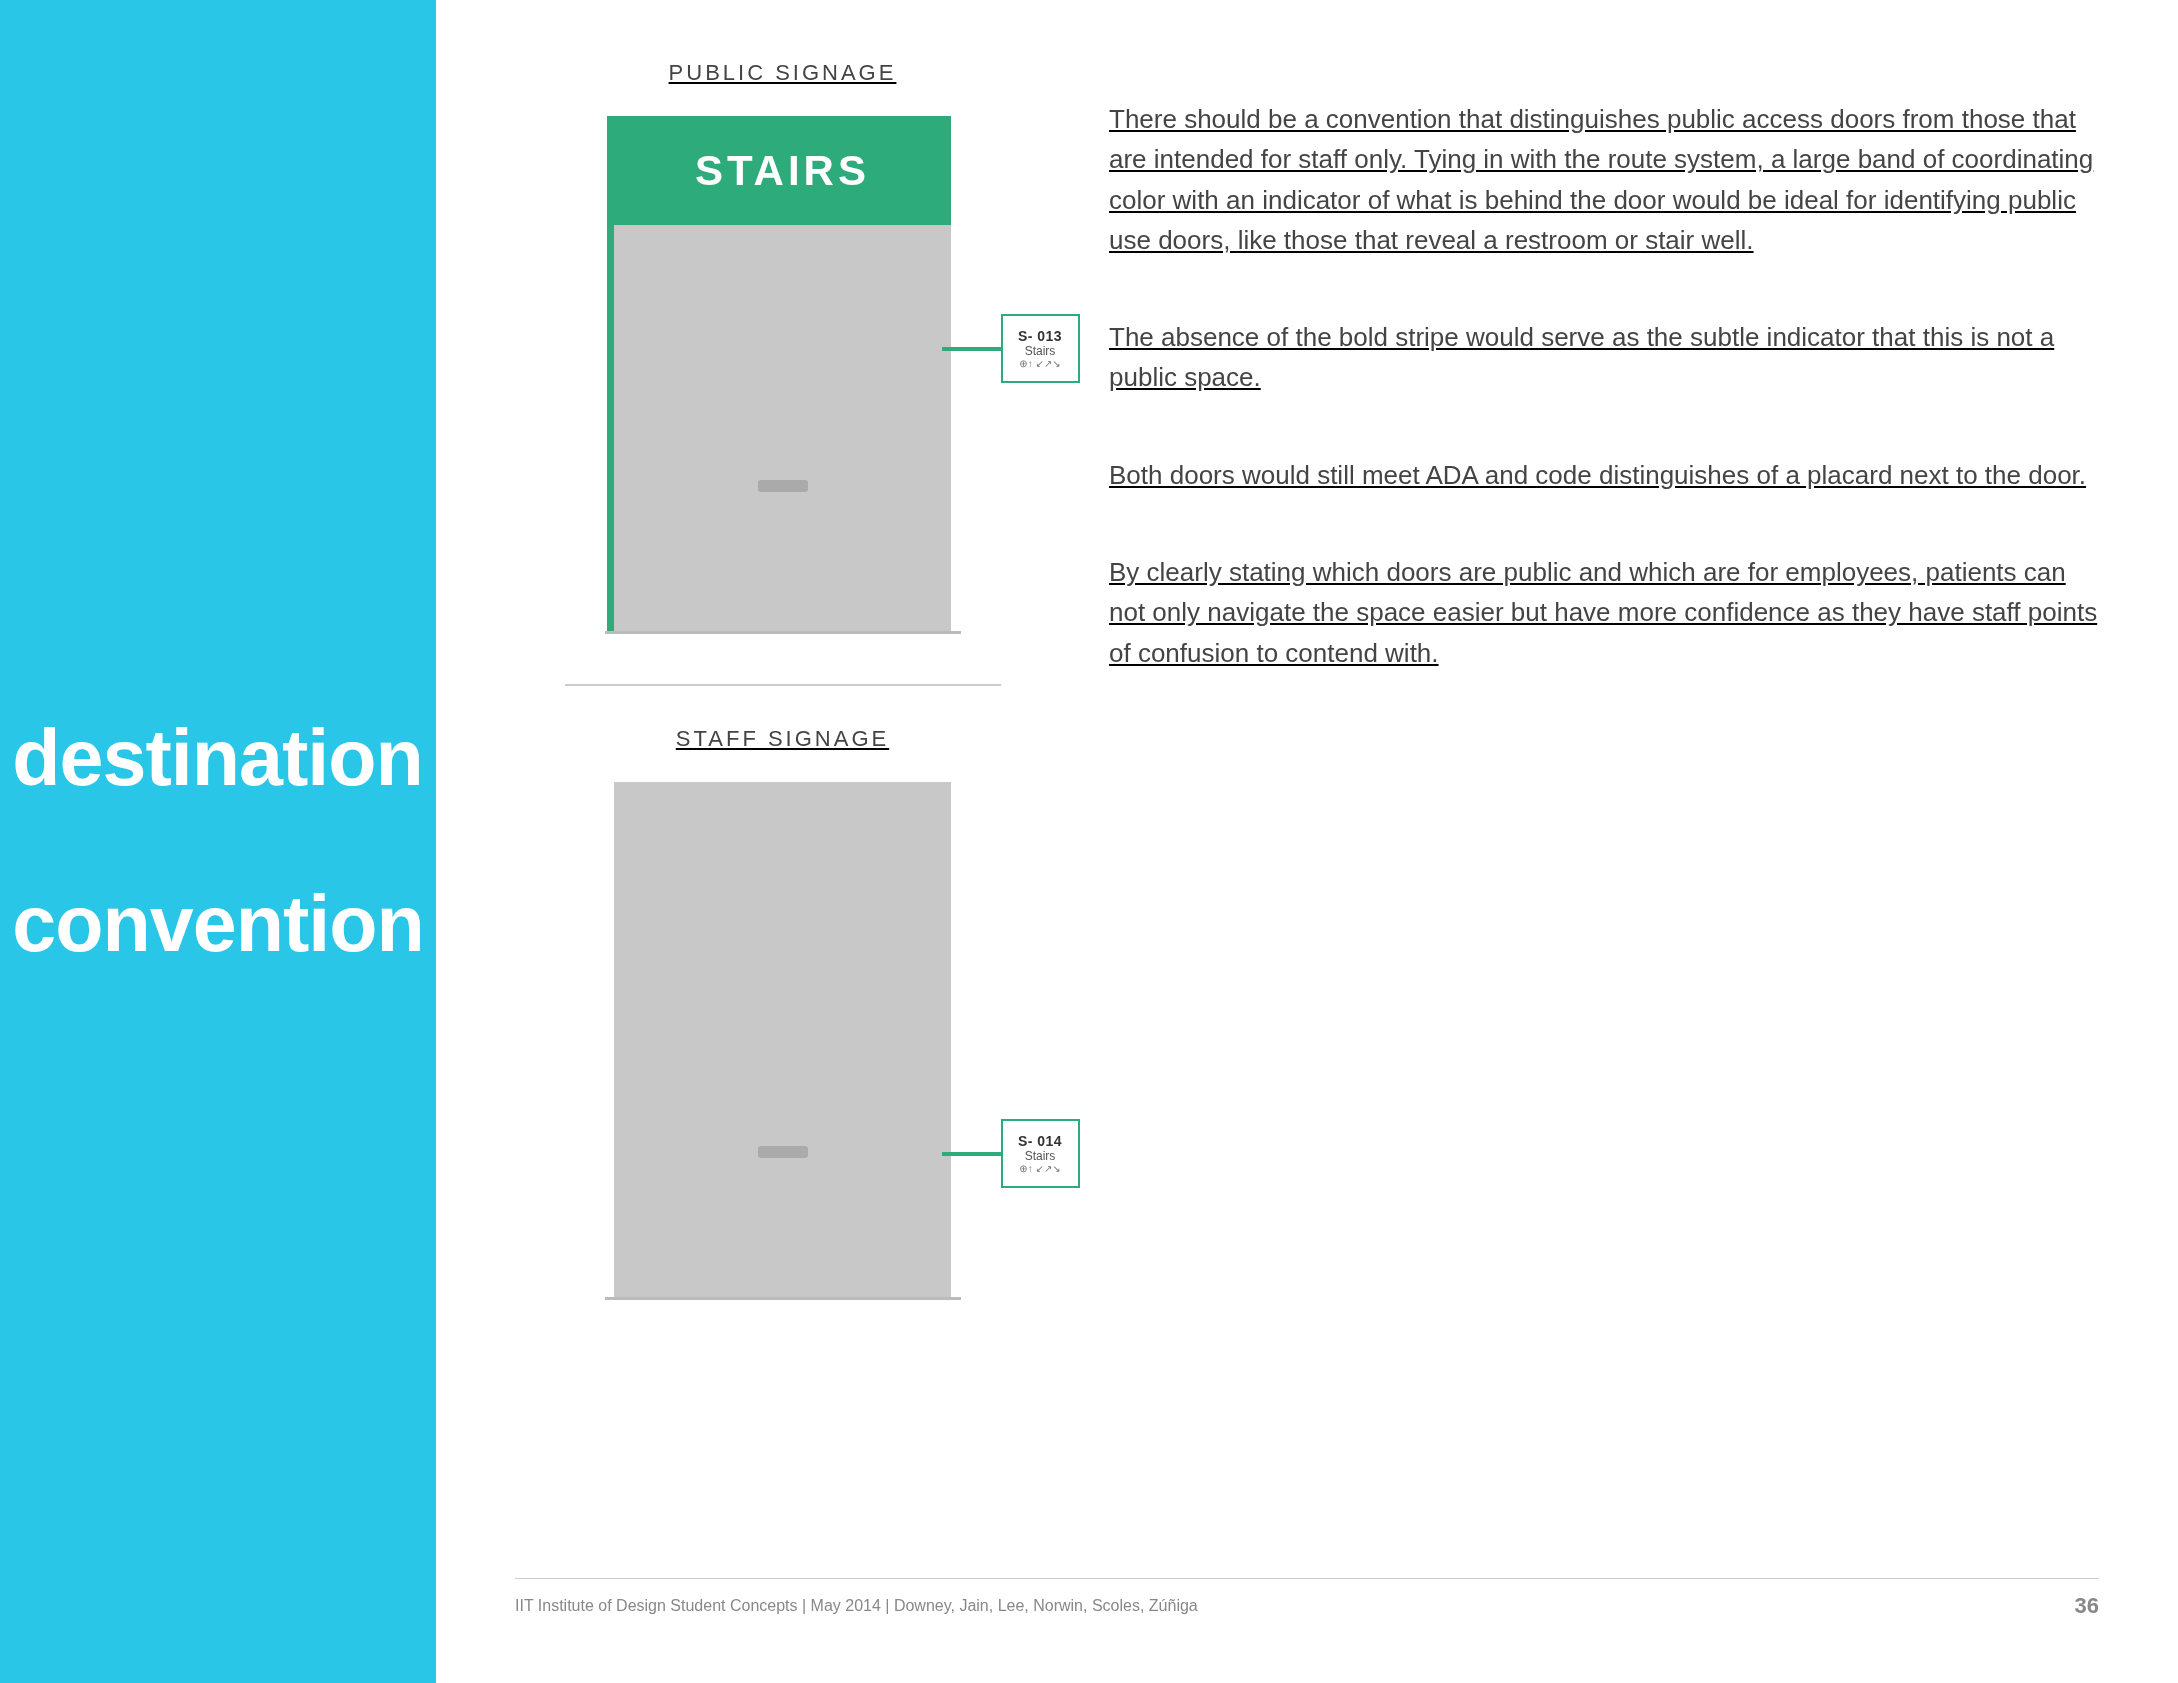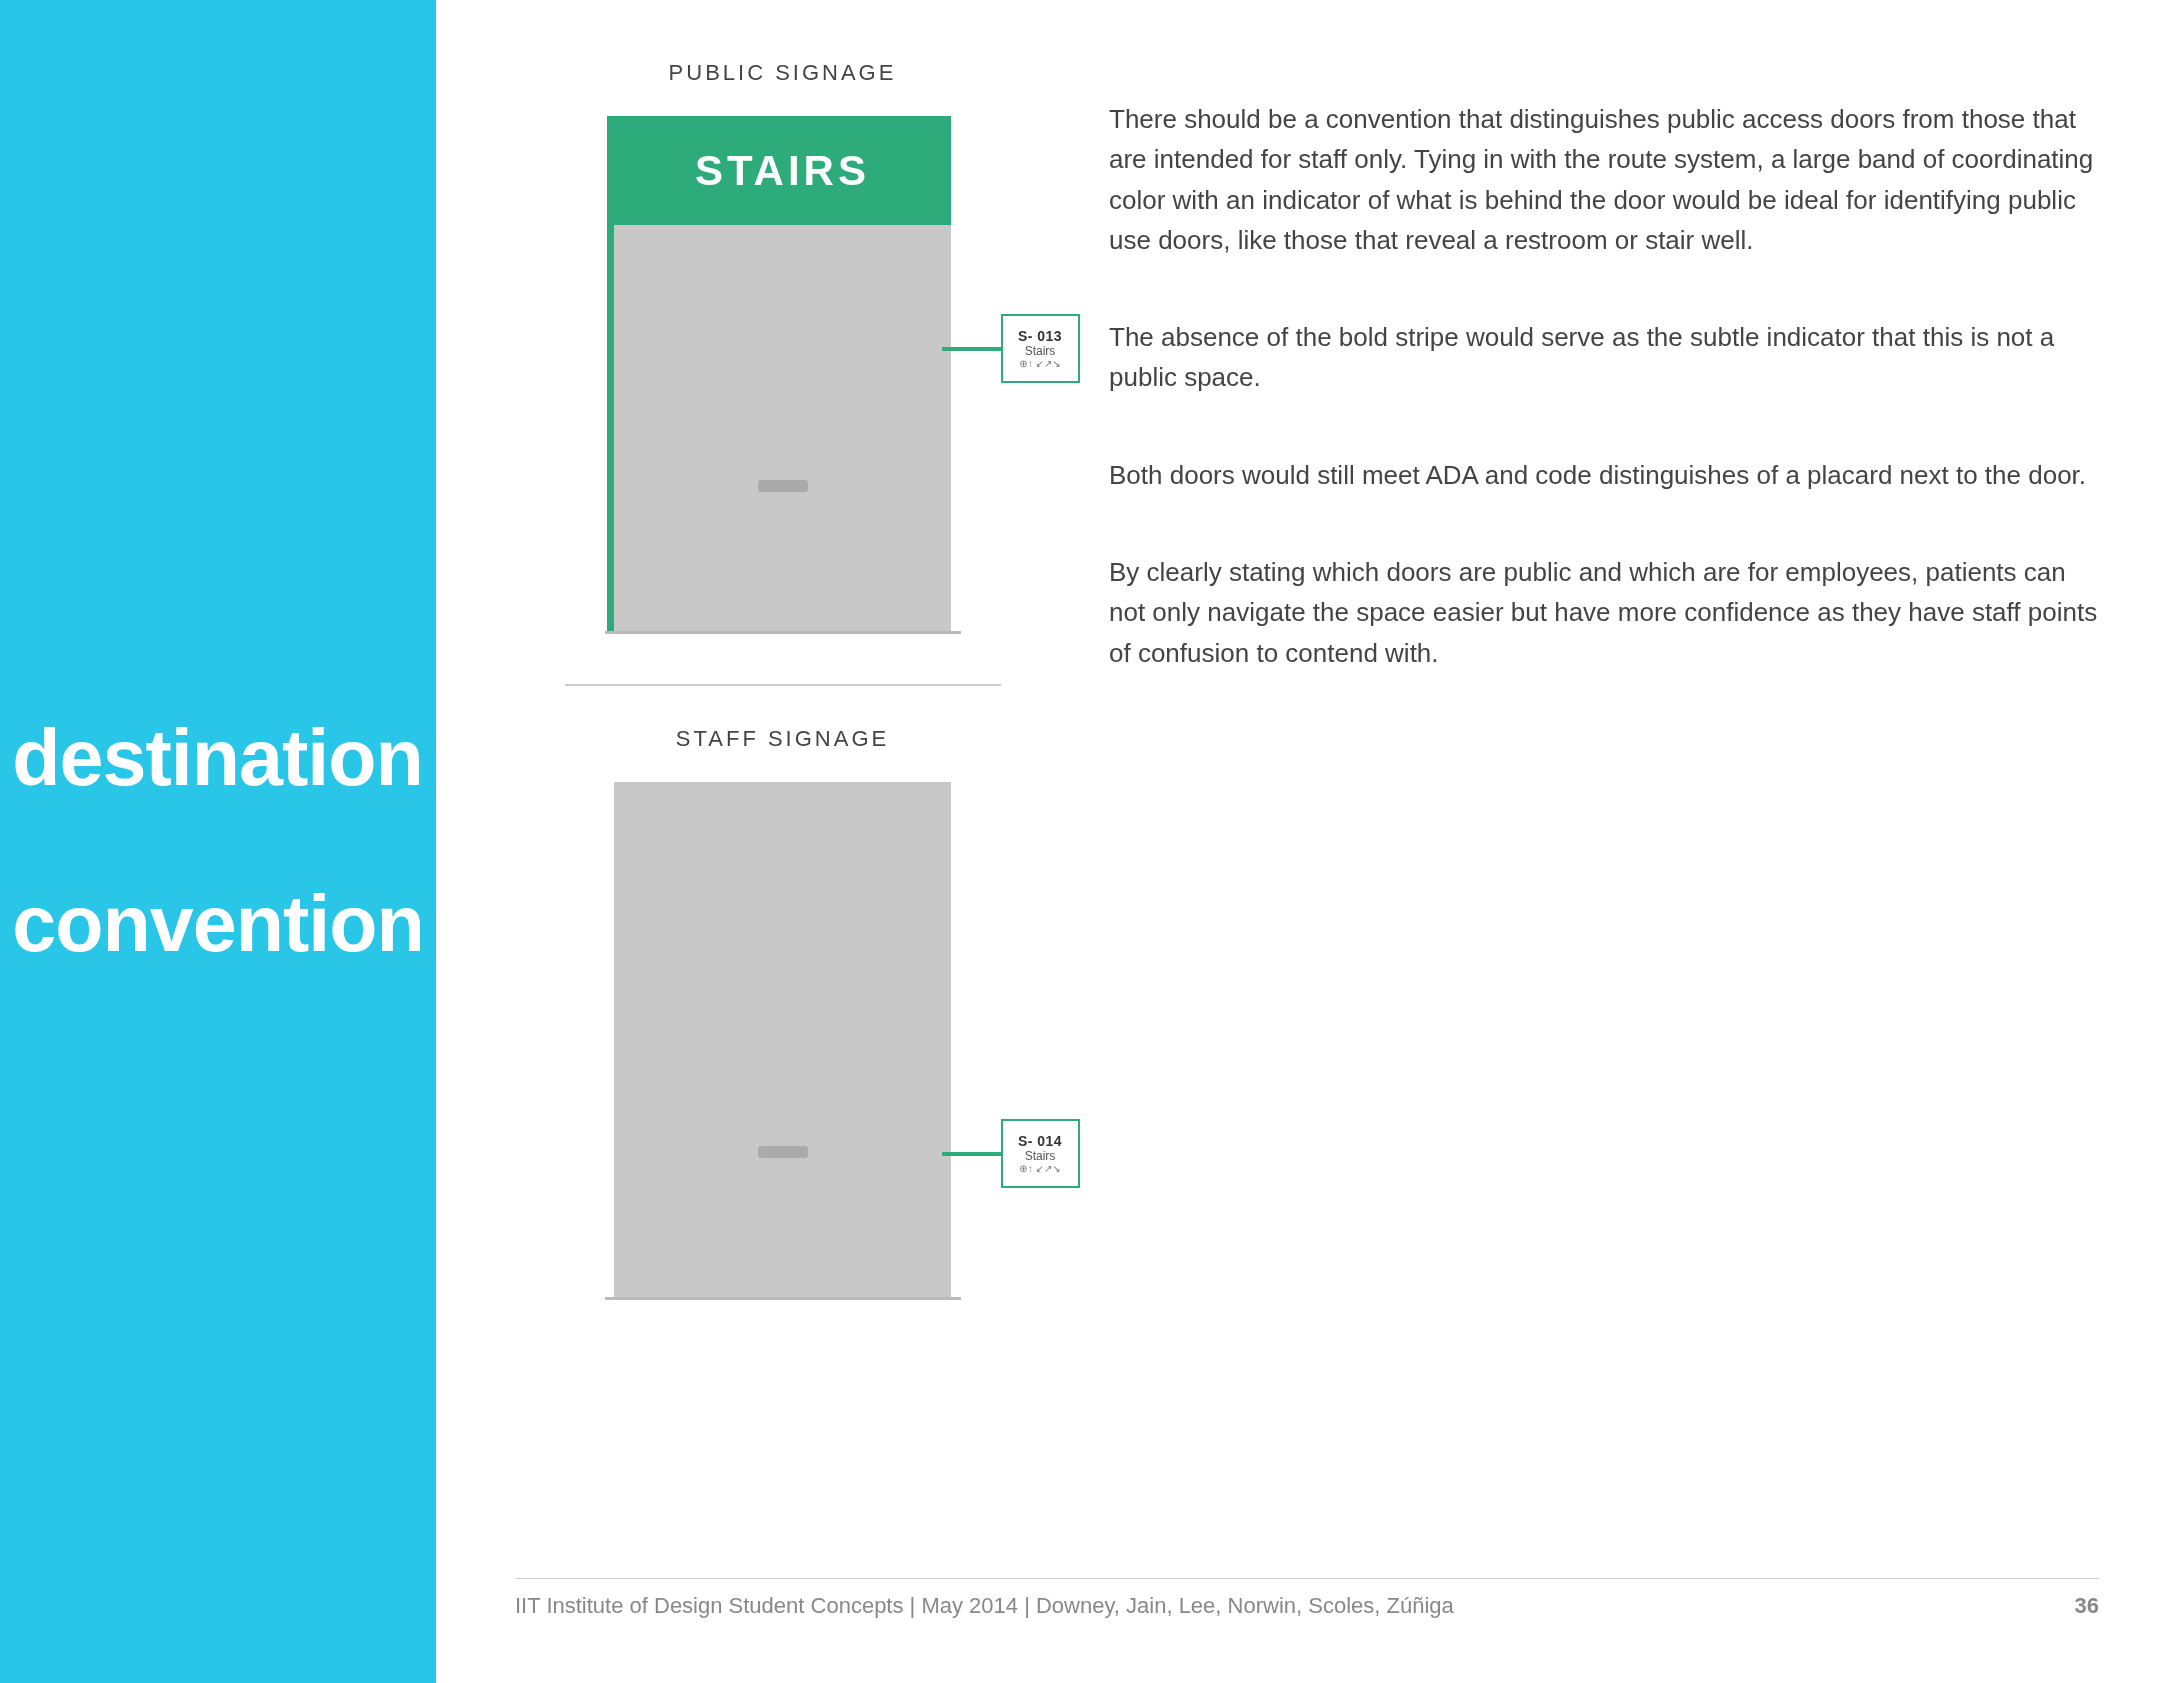--- a/index.html
+++ b/index.html
@@ -35,20 +35,21 @@
     }
 
     
     .right-panel {
       flex: 1;
       height: 1649px;
       display: flex;
       flex-direction: row;
       padding: 40px 0 0 0;
       position: relative;
+      text-decoration: underline;
     }
 
     
     .diagrams-column {
       width: 535px;
       display: flex;
       flex-direction: column;
       align-items: center;
       padding: 20px 0;
       margin-left: 79px;
@@ -174,21 +175,21 @@
       left: 79px;
       right: 79px;
       display: flex;
       justify-content: space-between;
       align-items: center;
       border-top: 1px solid #cccccc;
       padding-top: 14px;
     }
 
     .footer-left {
-      font-size: 22px;
+      font-size: 16px;
       color: #888;
     }
 
     .footer-right {
       font-size: 22px;
       font-weight: 700;
       color: #888;
     }
 
     .public-door-area {

